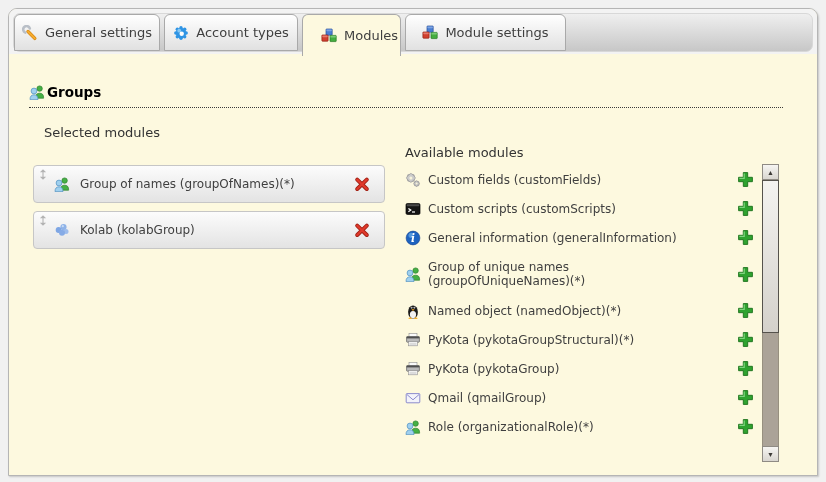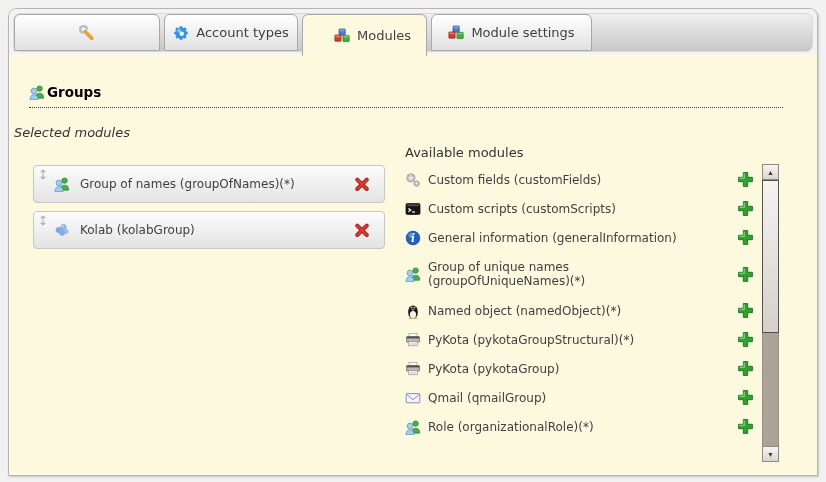--- a/index.html
+++ b/index.html
@@ -19,21 +19,21 @@
          border-radius:6px 6px 0 0; position:relative; z-index:1; }
   .tab.active { background:#fdf9df; border-bottom:none; height:42px; z-index:3; }
   .icon { display:inline-flex; line-height:0; }
 
   .groups-header { position:absolute; left:29px; top:84px; width:754px; display:flex;
                    align-items:center; gap:2px; padding-bottom:7px;
                    border-bottom:1px dotted #3a3a3a; }
   .groups-header .title { font-size:13.5px; font-weight:bold; color:#000; }
 
   .col-label { position:absolute; top:125px; font-size:13px; color:#333; white-space:nowrap; }
-  #selected-label { left:14px;font-style:italic; }
+  #selected-label { left:44px; }
   #available-label { left:405px;margin-top:20px; }
 
   .selected-list { position:absolute; left:33px; top:165px; width:352px;
                    display:flex; flex-direction:column; gap:8px; }
   .sel-box { position:relative; box-sizing:border-box; height:38px; padding-left:20px;
              display:flex; align-items:center; font-size:13px; color:#4d4d4d;
              background:linear-gradient(#fcfcfc,#e3e3e3); border:1px solid #c6c6c6; border-radius:4px; }
   .sel-box .mod-icon { margin-right:10px; }
   .sel-box .drag { position:absolute; left:5px; top:3px; cursor:ns-resize; opacity:0.85; }
   .remove-btn { position:absolute; right:14px; top:50%; transform:translateY(-50%);
@@ -69,20 +69,21 @@
     <div class="tab-band">
       <div class="tabstrip" id="tabstrip">
           <div class="tab" style="width: 146px;">
             <span class="icon mod-icon">
               <svg width="16" height="16" viewBox="0 0 16 16">
                 <path d="M6 6.5 L12.8 13.4" stroke="#d98a14" stroke-width="3.4" stroke-linecap="round"></path>
                 <path d="M6 6.5 L12.8 13.4" stroke="#f6ac2f" stroke-width="1.8" stroke-linecap="round"></path>
                 <path d="M7.8 3.4 A3.4 3.4 0 1 0 3.3 7.6" fill="none" stroke="#b9bfc7" stroke-width="2.6" stroke-linecap="round"></path>
               </svg>
             </span>
+            <span>General settings</span>
           </div>
           <div class="tab" style="width: 134px;">
             <span class="icon mod-icon">
               <svg width="16" height="16" viewBox="0 0 16 16">
                 <g fill="#2f94e4">
                   <circle cx="8" cy="2.8" r="1.7"></circle>
                   <circle cx="11.7" cy="4.3" r="1.7"></circle>
                   <circle cx="13.2" cy="8" r="1.7"></circle>
                   <circle cx="11.7" cy="11.7" r="1.7"></circle>
                   <circle cx="8" cy="13.2" r="1.7"></circle>
@@ -90,21 +91,21 @@
                   <circle cx="2.8" cy="8" r="1.7"></circle>
                   <circle cx="4.3" cy="4.3" r="1.7"></circle>
                 </g>
                 <circle cx="8" cy="8" r="5.2" fill="#2f94e4"></circle>
                 <circle cx="6.2" cy="5.7" r="1.9" fill="#85c8f4"></circle>
                 <circle cx="8.7" cy="8.7" r="2.2" fill="#fdfdfd"></circle>
               </svg>
             </span>
             <span>Account types</span>
           </div>
-          <div class="tab active" style="width: 125px; padding-left: 16px;">
+          <div class="tab active" style="width: 99px; padding-left: 16px;">
             <span class="icon mod-icon">
               <svg width="16" height="16" viewBox="0 0 16 16">
                 <rect x="5" y="1" width="6.2" height="6.2" rx="0.6" fill="#4a7ed2" stroke="#2a4f9a" stroke-width="0.7"></rect>
                 <rect x="5.4" y="1.4" width="5.4" height="1.8" rx="0.6" fill="#7da4e2"></rect>
                 <rect x="0.9" y="7" width="6.2" height="6.2" rx="0.6" fill="#d2402f" stroke="#8f2012" stroke-width="0.7"></rect>
                 <rect x="1.3" y="7.4" width="5.4" height="1.8" rx="0.6" fill="#e47a6c"></rect>
                 <rect x="9" y="7.4" width="6.2" height="6.2" rx="0.6" fill="#43ad3f" stroke="#23781f" stroke-width="0.7"></rect>
                 <rect x="9.4" y="7.8" width="5.4" height="1.8" rx="0.6" fill="#7cca76"></rect>
               </svg>
             </span>

